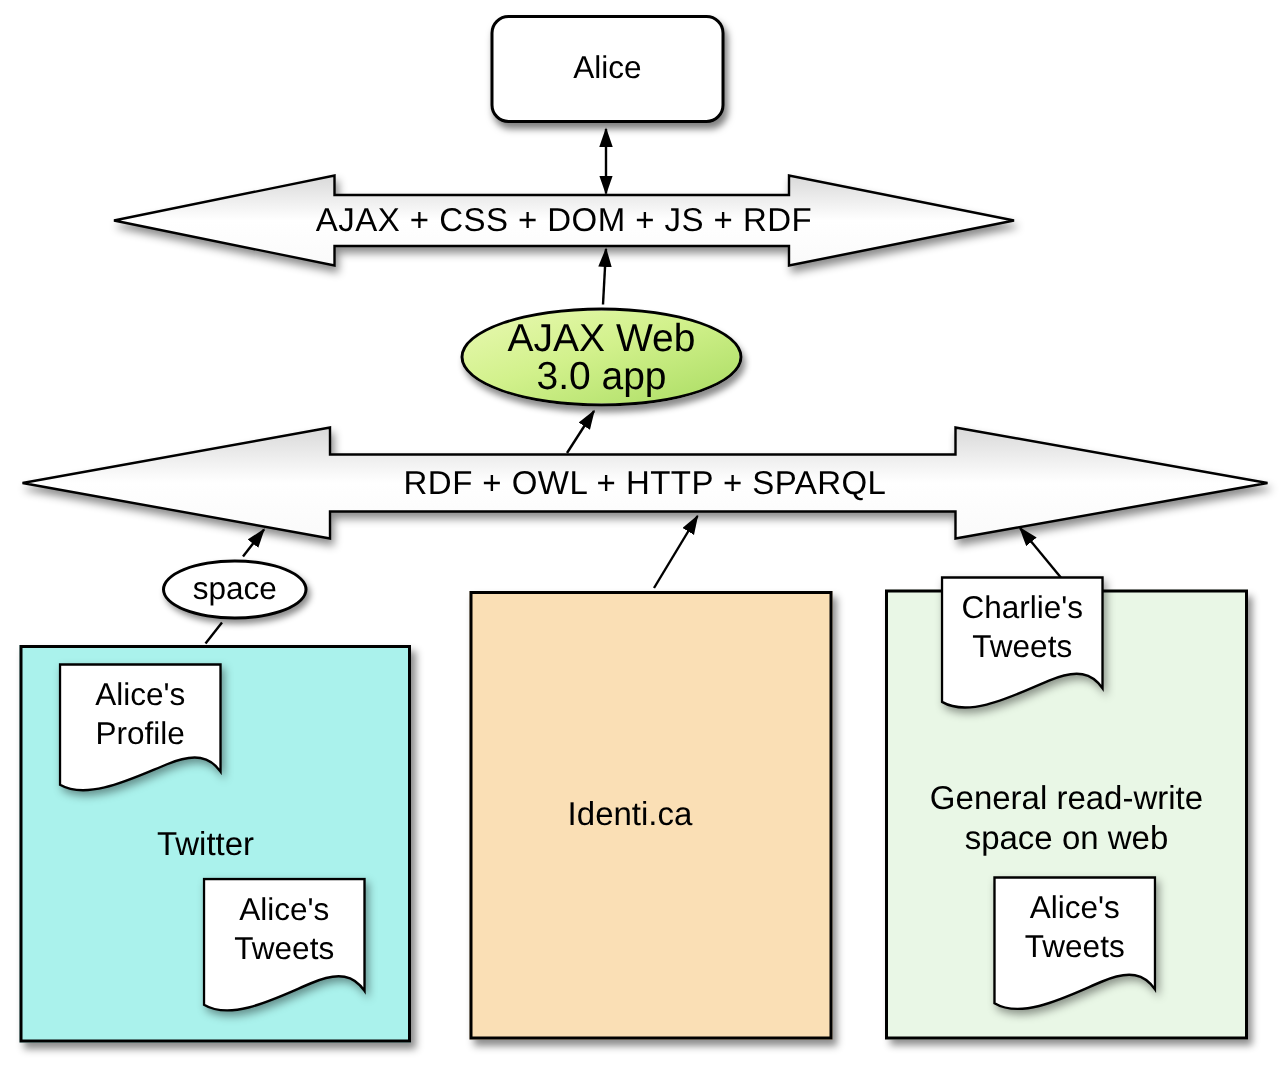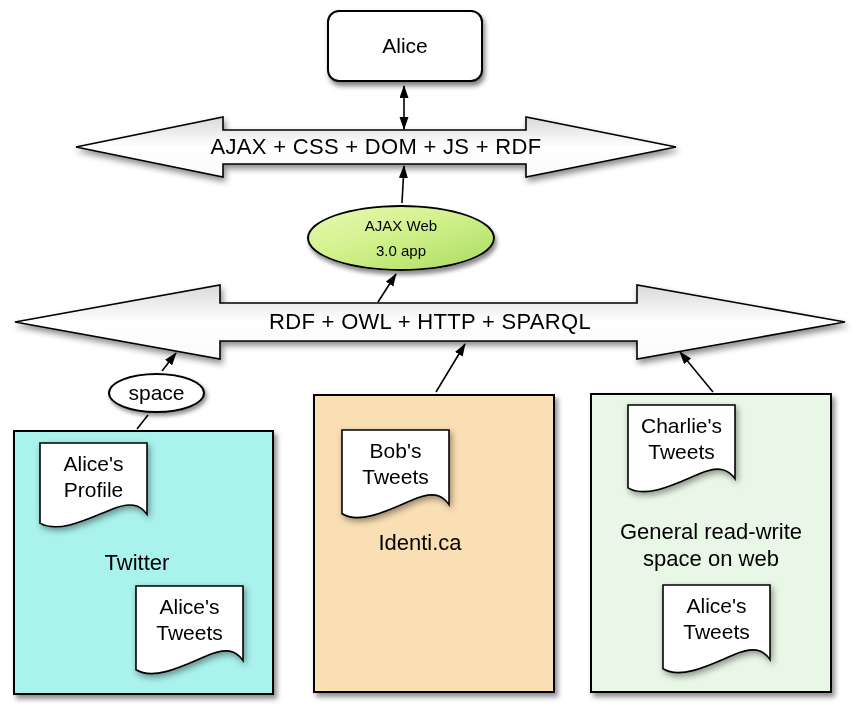--- a/index.html
+++ b/index.html
@@ -22,21 +22,21 @@
   }
   .bus-label { font-size:22px; z-index:3; letter-spacing:0.3px; }
   .bus-label-top { left:76px; top:130px; width:600px; height:34px; }
   .bus-label-bottom { left:15px; top:303px; width:830px; height:38px; }
 
   .ajax {
     left:307px; top:205px; width:188px; height:66px;
     border:2px solid #000; border-radius:50%;
     background:linear-gradient(to bottom right,#e9f9b2 0%,#d2f18c 45%,#a9dc62 100%);
     box-shadow:2px 4px 4px rgba(0,0,0,0.45);
-    flex-direction:column; font-size:15px; line-height:25px; z-index:3;
+    flex-direction:column; font-size:26px; line-height:25px; z-index:3;
   }
   .adapt {
     left:108px; top:373px; width:97px; height:40px;
     border:2px solid #000; border-radius:50%; background:#fff;
     box-shadow:2px 3px 4px rgba(0,0,0,0.45);
     font-size:21px; z-index:3;
   }
   .store {
     border:2px solid #000; box-shadow:3px 4px 5px rgba(0,0,0,0.45); z-index:2;
   }
@@ -51,21 +51,21 @@
 
   .doc { z-index:4; }
   .doc svg { position:absolute; left:0; top:0; width:100%; height:100%;
              filter:drop-shadow(2px 3px 3px rgba(0,0,0,0.4)); }
   .doc path { fill:#ffffff; stroke:#000; stroke-width:1.6; }
   .doc-text { position:relative; padding-top:9px; text-align:center;
               font-size:21px; line-height:26px; z-index:1; }
   .doc-profile        { left:39px;  top:442px; width:109px; height:90px; }
   .doc-tweets-twitter { left:135px; top:585px; width:109px; height:94px; }
   .doc-bob            { left:341px; top:429px; width:109px; height:94px; }
-  .doc-charlie        { left:627px; top:404px; width:109px; height:93px; }
+  .doc-charlie        { left:627px; top:384px; width:109px; height:93px; }
   .doc-tweets-general { left:662px; top:584px; width:109px; height:94px; }
 </style>
 </head>
 <body>
 
 <div class="canvas">
 
   <svg class="layer">
     <defs>
       <linearGradient id="busGrad" x1="0" y1="0" x2="0" y2="1">
@@ -124,26 +124,20 @@
     <div class="doc-text">Alice's Profile</div>
   </div>
 
   <div class="abs doc doc-tweets-twitter">
     <svg viewBox="0 0 110 92" preserveAspectRatio="none">
       <path d="M1 1 H109 V74 C102 64 92 61 73 69 C51 78 20 94 1 83 Z"></path>
     </svg>
     <div class="doc-text">Alice's Tweets</div>
   </div>
 
-  <div class="abs doc doc-bob">
-    <svg viewBox="0 0 110 92" preserveAspectRatio="none">
-      <path d="M1 1 H109 V74 C102 64 92 61 73 69 C51 78 20 94 1 83 Z"></path>
-    </svg>
-    <div class="doc-text">Bob's Tweets</div>
-  </div>
 
   <div class="abs doc doc-charlie">
     <svg viewBox="0 0 110 92" preserveAspectRatio="none">
       <path d="M1 1 H109 V74 C102 64 92 61 73 69 C51 78 20 94 1 83 Z"></path>
     </svg>
     <div class="doc-text">Charlie's Tweets</div>
   </div>
 
   <div class="abs doc doc-tweets-general">
     <svg viewBox="0 0 110 92" preserveAspectRatio="none">

